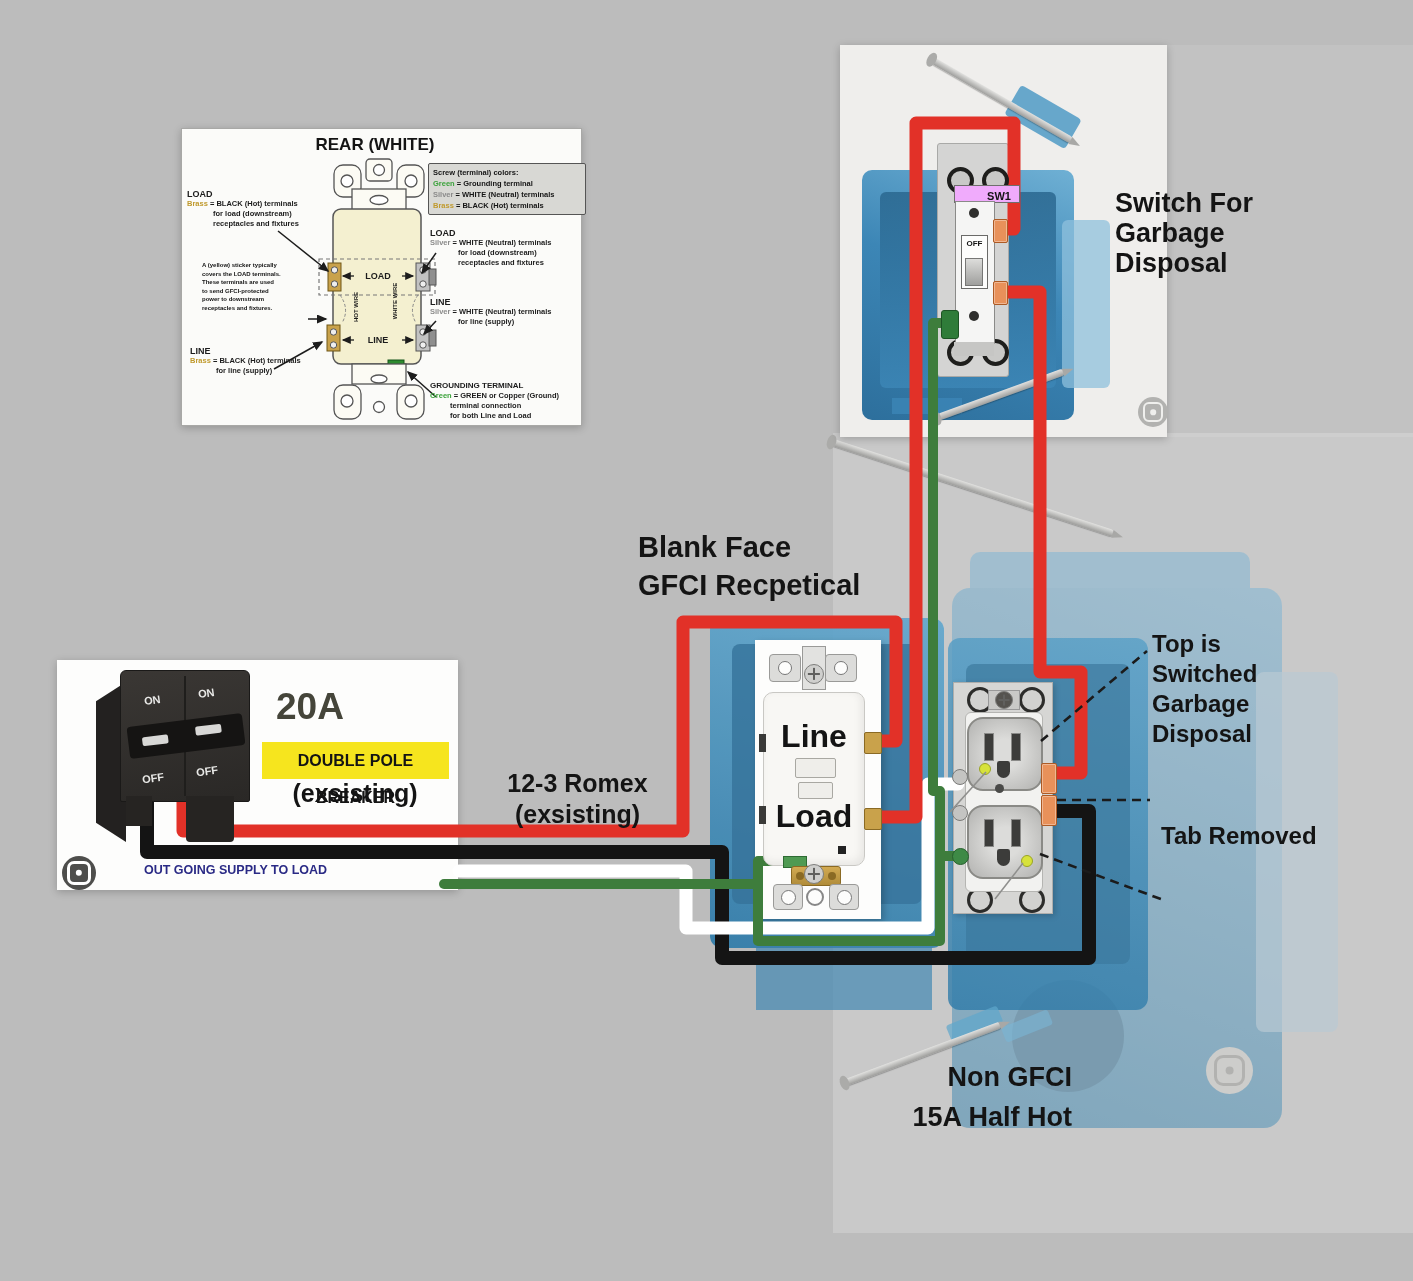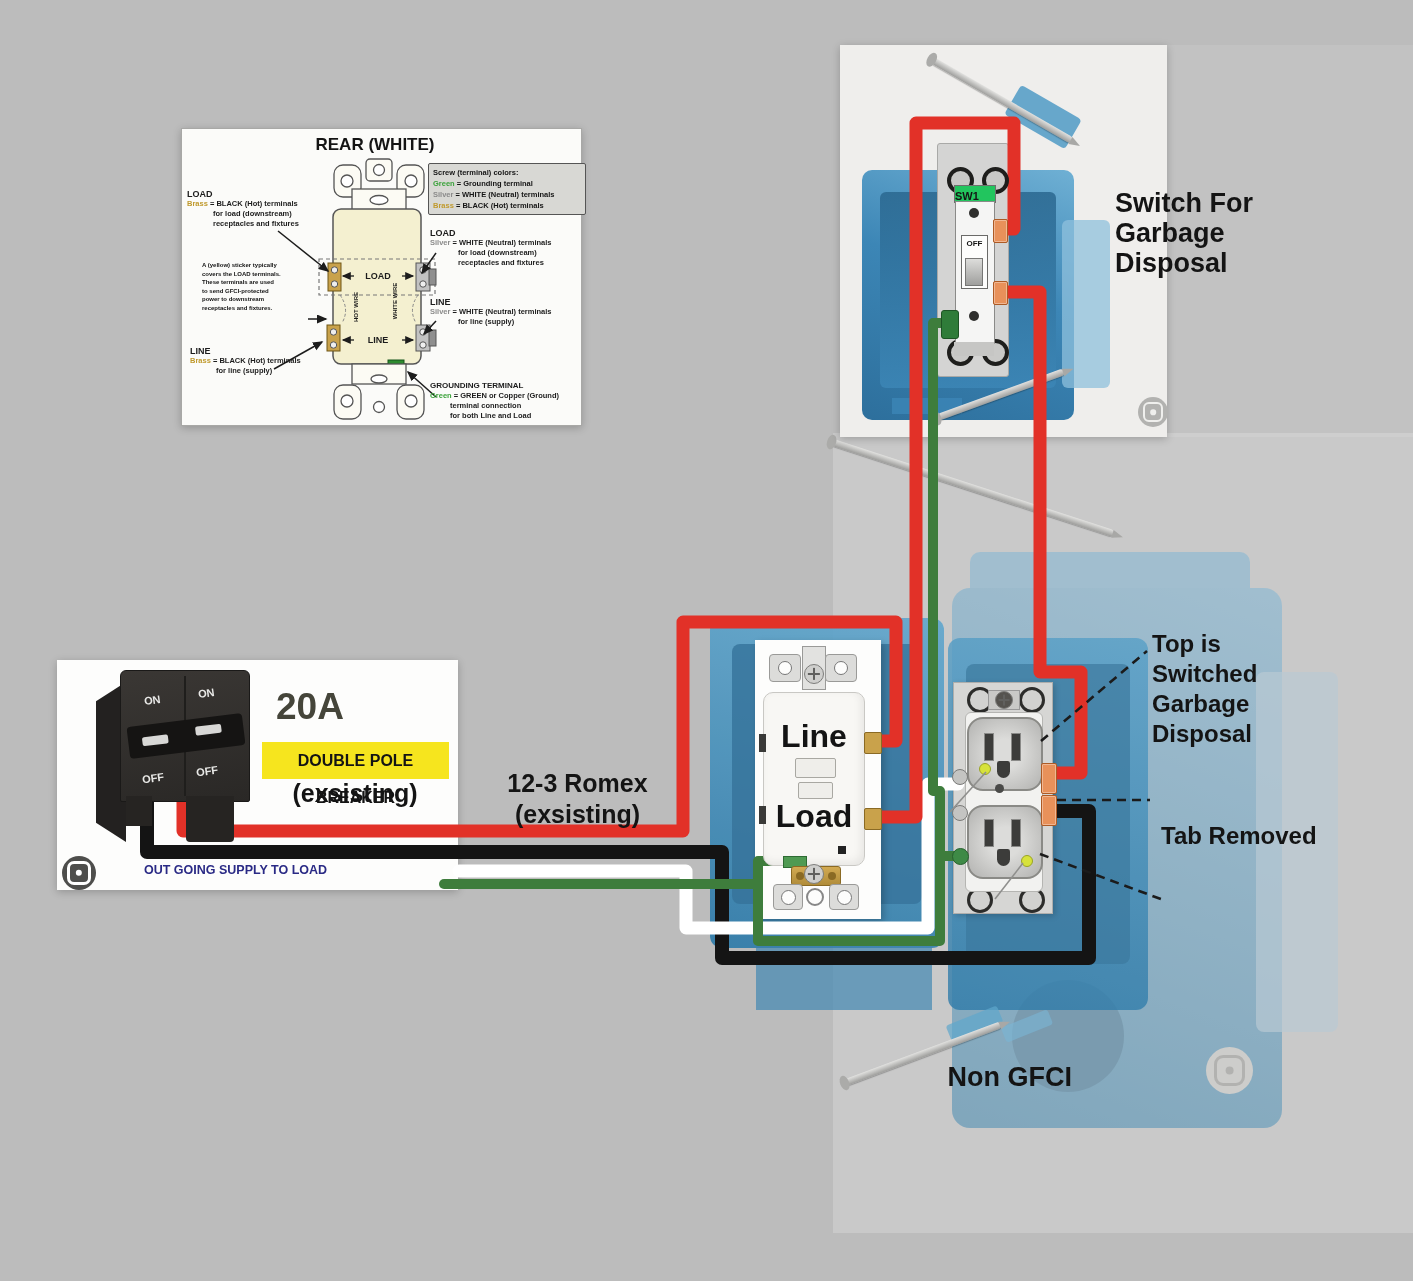--- a/index.html
+++ b/index.html
@@ -232,21 +232,21 @@
     <div class="txt" style="left:100px;top:97px;color:#e8e8e6;font-size:11px;transform:rotate(-8deg);">OFF</div>
     <div class="abs" style="left:30px;top:128px;width:26px;height:30px;background:#262422;"></div>
     <div class="abs" style="left:90px;top:128px;width:48px;height:46px;background:#262422;border-radius:0 0 4px 4px;"></div>
   </div>
 
   <div class="abs" style="left:937px;top:143px;width:70px;height:232px;">
     <div class="ring" style="left:10px;top:24px;width:19px;height:19px;border-width:4px;border-color:#1e1e1c;background:#c9c9c7;"></div>
     <div class="ring" style="left:45px;top:24px;width:19px;height:19px;border-width:4px;border-color:#1e1e1c;background:#c9c9c7;"></div>
     <div class="ring" style="left:10px;top:196px;width:19px;height:19px;border-width:4px;border-color:#1e1e1c;background:#c9c9c7;"></div>
     <div class="ring" style="left:45px;top:196px;width:19px;height:19px;border-width:4px;border-color:#1e1e1c;background:#c9c9c7;"></div>
-    <div class="abs" style="left:17px;top:42px;width:40px;height:16px;background:#22c55e;border:1px solid #6f6f6d;">
+    <div class="abs" style="left:17px;top:42px;width:40px;height:16px;background:#f0abfc;border:1px solid #6f6f6d;text-align:center;padding-left:24px;">
       <span style="font-size:11px;line-height:16px;">SW1</span>
     </div>
     <div class="abs" style="left:18px;top:58px;width:38px;height:140px;background:#f5f5f4;border:1px solid #8a8a88;"></div>
     <div class="abs" style="left:32px;top:65px;width:10px;height:10px;background:#2f2f2d;border-radius:50%;"></div>
     <div class="abs" style="left:32px;top:168px;width:10px;height:10px;background:#2f2f2d;border-radius:50%;"></div>
     <div class="abs" style="left:24px;top:92px;width:25px;height:52px;background:#fdfdfc;border:1.5px solid #6a6a68;">
       <div style="text-align:center;font-size:8px;line-height:16px;">OFF</div>
       <div style="position:absolute;left:3px;top:22px;width:16px;height:26px;background:linear-gradient(#dddddb,#9f9f9d);border:1px solid #777775;"></div>
     </div>
     <div class="tab-or" style="left:56px;top:76px;width:13px;height:22px;"></div>
@@ -324,20 +324,24 @@
     <path class="dash" d="M 1057,800 L 1150,800"></path>
     <path class="dash" d="M 1040,854 L 1166,901"></path>
   </svg>
 
   <div class="txt" style="left:1115px;top:188px;font-size:27px;line-height:30px;">
     <div>Switch For</div>
     <div>Garbage</div>
     <div>Disposal</div>
   </div>
 
+  <div class="txt" style="left:638px;top:528px;font-size:29px;line-height:38px;">
+    <div>Blank Face</div>
+    <div>GFCI Recpetical</div>
+  </div>
 
   <div class="txt" style="left:769px;top:718px;width:90px;text-align:center;font-size:32px;">Line</div>
   <div class="txt" style="left:769px;top:798px;width:90px;text-align:center;font-size:32px;">Load</div>
 
   <div class="txt" style="left:495px;top:768px;width:165px;text-align:center;font-size:25px;line-height:31px;">
     <div>12-3 Romex</div>
     <div>(exsisting)</div>
   </div>
 
   <div class="txt" style="left:262px;top:686px;width:96px;text-align:center;font-size:37px;color:var(--amp-color);">20A</div>
@@ -349,20 +353,21 @@
 
   <div class="txt" style="left:1152px;top:629px;font-size:24px;line-height:30px;">
     <div>Top is</div>
     <div>Switched</div>
     <div>Garbage</div>
     <div>Disposal</div>
   </div>
   <div class="txt" style="left:1161px;top:822px;font-size:24px;">Tab Removed</div>
   <div class="txt" style="left:872px;top:1057px;width:200px;text-align:right;font-size:27px;line-height:40px;">
     <div>Non GFCI</div>
+    <div>15A Half Hot</div>
   </div>
 
   <div class="lens" style="left:62px;top:856px;width:34px;height:34px;background:#4e4e4c;">
     <div class="glyph" style="border: 3px solid rgb(255, 255, 255); color: rgb(255, 255, 255);"></div>
   </div>
   <div class="lens" style="left:1138px;top:397px;width:30px;height:30px;background:#b2b2b0;">
     <div class="glyph" style="border: 2.5px solid rgb(239, 239, 237); color: rgb(239, 239, 237);"></div>
   </div>
   <div class="lens" style="left:1206px;top:1047px;width:47px;height:47px;background:#cdcdcb;">
     <div class="glyph" style="border: 3.5px solid rgb(178, 178, 176); color: rgb(178, 178, 176);"></div>

